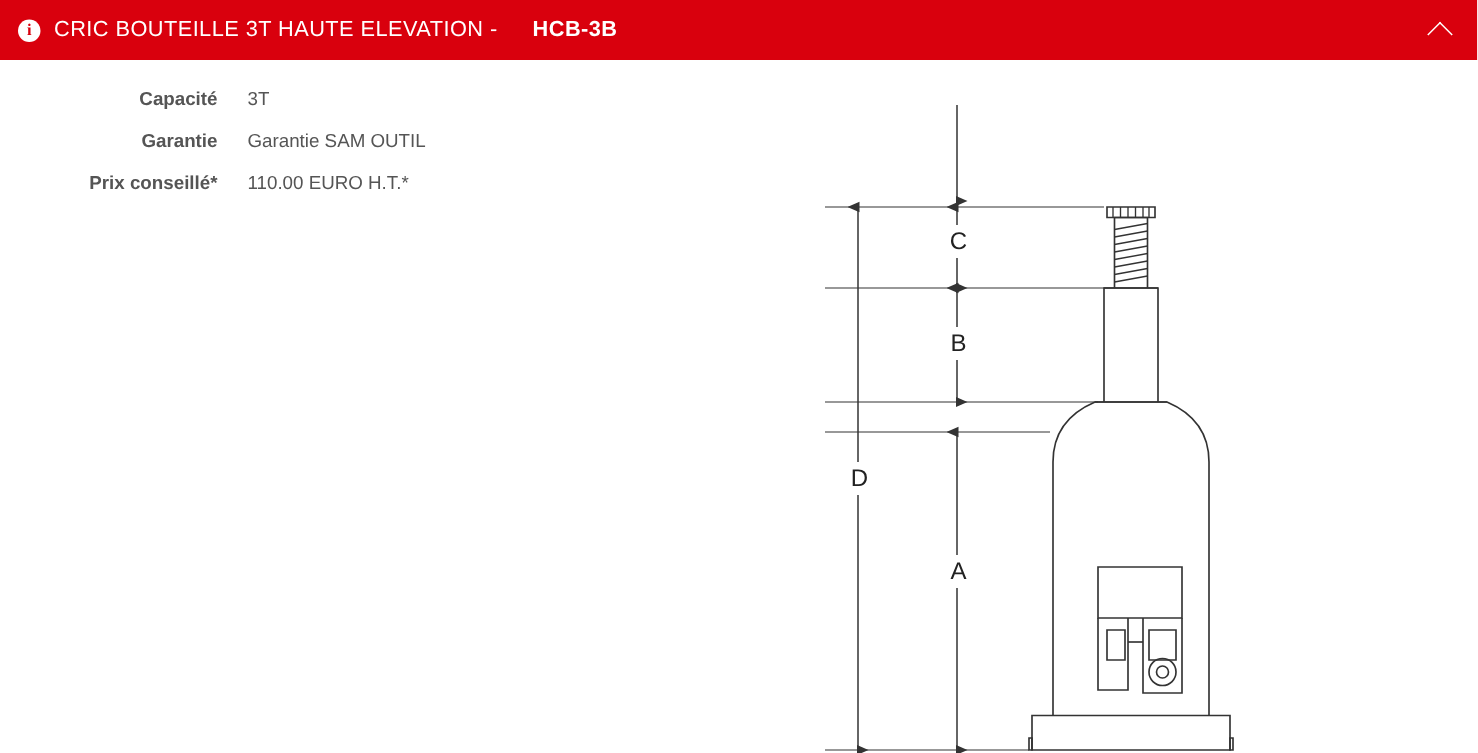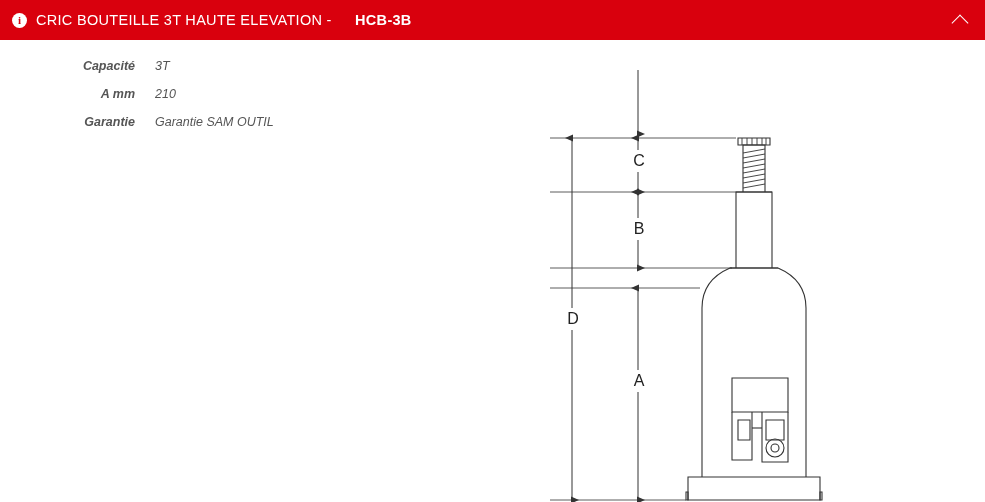--- a/index.html
+++ b/index.html
@@ -71,25 +71,24 @@
     width: 11px;
     height: 11px;
     border-left: 1.6px solid #ffffff;
     border-top: 1.6px solid #ffffff;
     transform: rotate(45deg);
   }
 
   
   .spec-table {
     position: absolute;
-    left: 0;
+    left: 10px;
     top: 52px;
     width: 500px;
     border-collapse: collapse;
-    font-style: italic;
   }
   .spec-table td {
     font-size: 12.5px;
     color: #555555;
     padding: 7px 0;
     vertical-align: top;
   }
   .spec-label {
     width: 155px;
     text-align: right;
@@ -131,26 +130,26 @@
     <span class="chevron-btn"></span>
   </div>
 
   <table class="spec-table">
     <tbody>
       <tr>
         <td class="spec-label">Capacité</td>
         <td class="spec-value">3T</td>
       </tr>
       <tr>
-        <td class="spec-label">A mm</td>
-        <td class="spec-value">210</td>
+        <td class="spec-label">Garantie</td>
+        <td class="spec-value">Garantie SAM OUTIL</td>
       </tr>
       <tr>
-        <td class="spec-label">Garantie</td>
-        <td class="spec-value">Garantie SAM OUTIL</td>
+        <td class="spec-label">Prix conseillé*</td>
+        <td class="spec-value">110.00 EURO H.T.*</td>
       </tr>
     </tbody>
   </table>
 
 
   <div class="drawing">
     <svg width="485" height="462" viewBox="0 0 485 462" xmlns="http://www.w3.org/2000/svg">
       <defs>
         <marker id="arrTop" markerWidth="8" markerHeight="8" refX="4" refY="7" orient="auto">
           <path d="M4,0 L7.5,8 L0.5,8 Z" fill="#333"></path>

